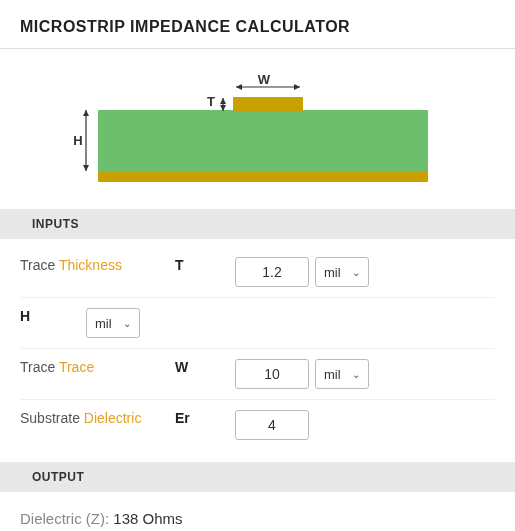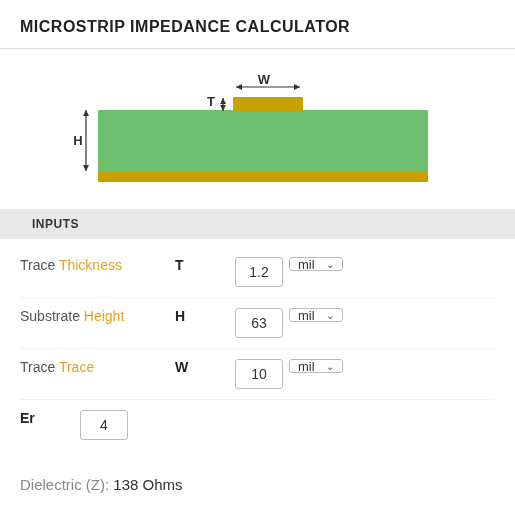--- a/index.html
+++ b/index.html
@@ -66,36 +66,36 @@
     .input-label span {
       color: #e8a020;
     }
     .input-symbol {
       width: 60px;
       font-size: 14px;
       font-weight: 700;
       color: #222;
     }
     .input-value {
-      width: 48px;
+      width: 74px;
       height: 30px;
       border: 1px solid #bbb;
       border-radius: 3px;
       text-align: center;
       font-size: 14px;
       color: #333;
       outline: none;
     }
     .unit-select-wrapper {
       display: flex;
       align-items: center;
       margin-left: 6px;
       border: 1px solid #bbb;
       border-radius: 3px;
-      height: 14px;
+      height: 30px;
       padding: 0 8px;
       background: #fff;
       cursor: pointer;
     }
     .unit-select-wrapper select {
       border: none;
       outline: none;
       font-size: 13px;
       color: #333;
       background: transparent;
@@ -172,25 +172,21 @@
       <input class="input-value" type="text" value="1.2" style="">
       <div class="unit-select-wrapper">
         <select>
           <option>mil</option><option>mm</option><option>um</option><option>oz</option>
         </select>
         <span class="chevron">⌄</span>
       </div>
     </div>
 
     <div class="input-row">
-      <div class="input-label">
-        Substrate <span>Height</span>
-      </div>
       <div class="input-symbol">H</div>
-      <input class="input-value" type="text" value="63" style="">
       <div class="unit-select-wrapper">
         <select>
           <option>mil</option><option>mm</option><option>um</option>
         </select>
         <span class="chevron">⌄</span>
       </div>
     </div>
 
     <div class="input-row">
       <div class="input-label">
@@ -200,26 +196,30 @@
       <input class="input-value" type="text" value="10" style="">
       <div class="unit-select-wrapper">
         <select>
           <option>mil</option><option>mm</option><option>um</option>
         </select>
         <span class="chevron">⌄</span>
       </div>
     </div>
 
     <div class="input-row">
+      <div class="input-label">
+        Substrate <span>Dielectric</span>
+      </div>
       <div class="input-symbol">Er</div>
       <input class="input-value" type="text" value="4" style="">
     </div>
 
   </div>
 
+  <div class="section-header">OUTPUT</div>
 
   <div class="output-section">
     <div class="output-text">
       <span>Dielectric (Z):</span>
       <span class="output-value">138 Ohms</span>
     </div>
   </div>
 
 </div>
 

